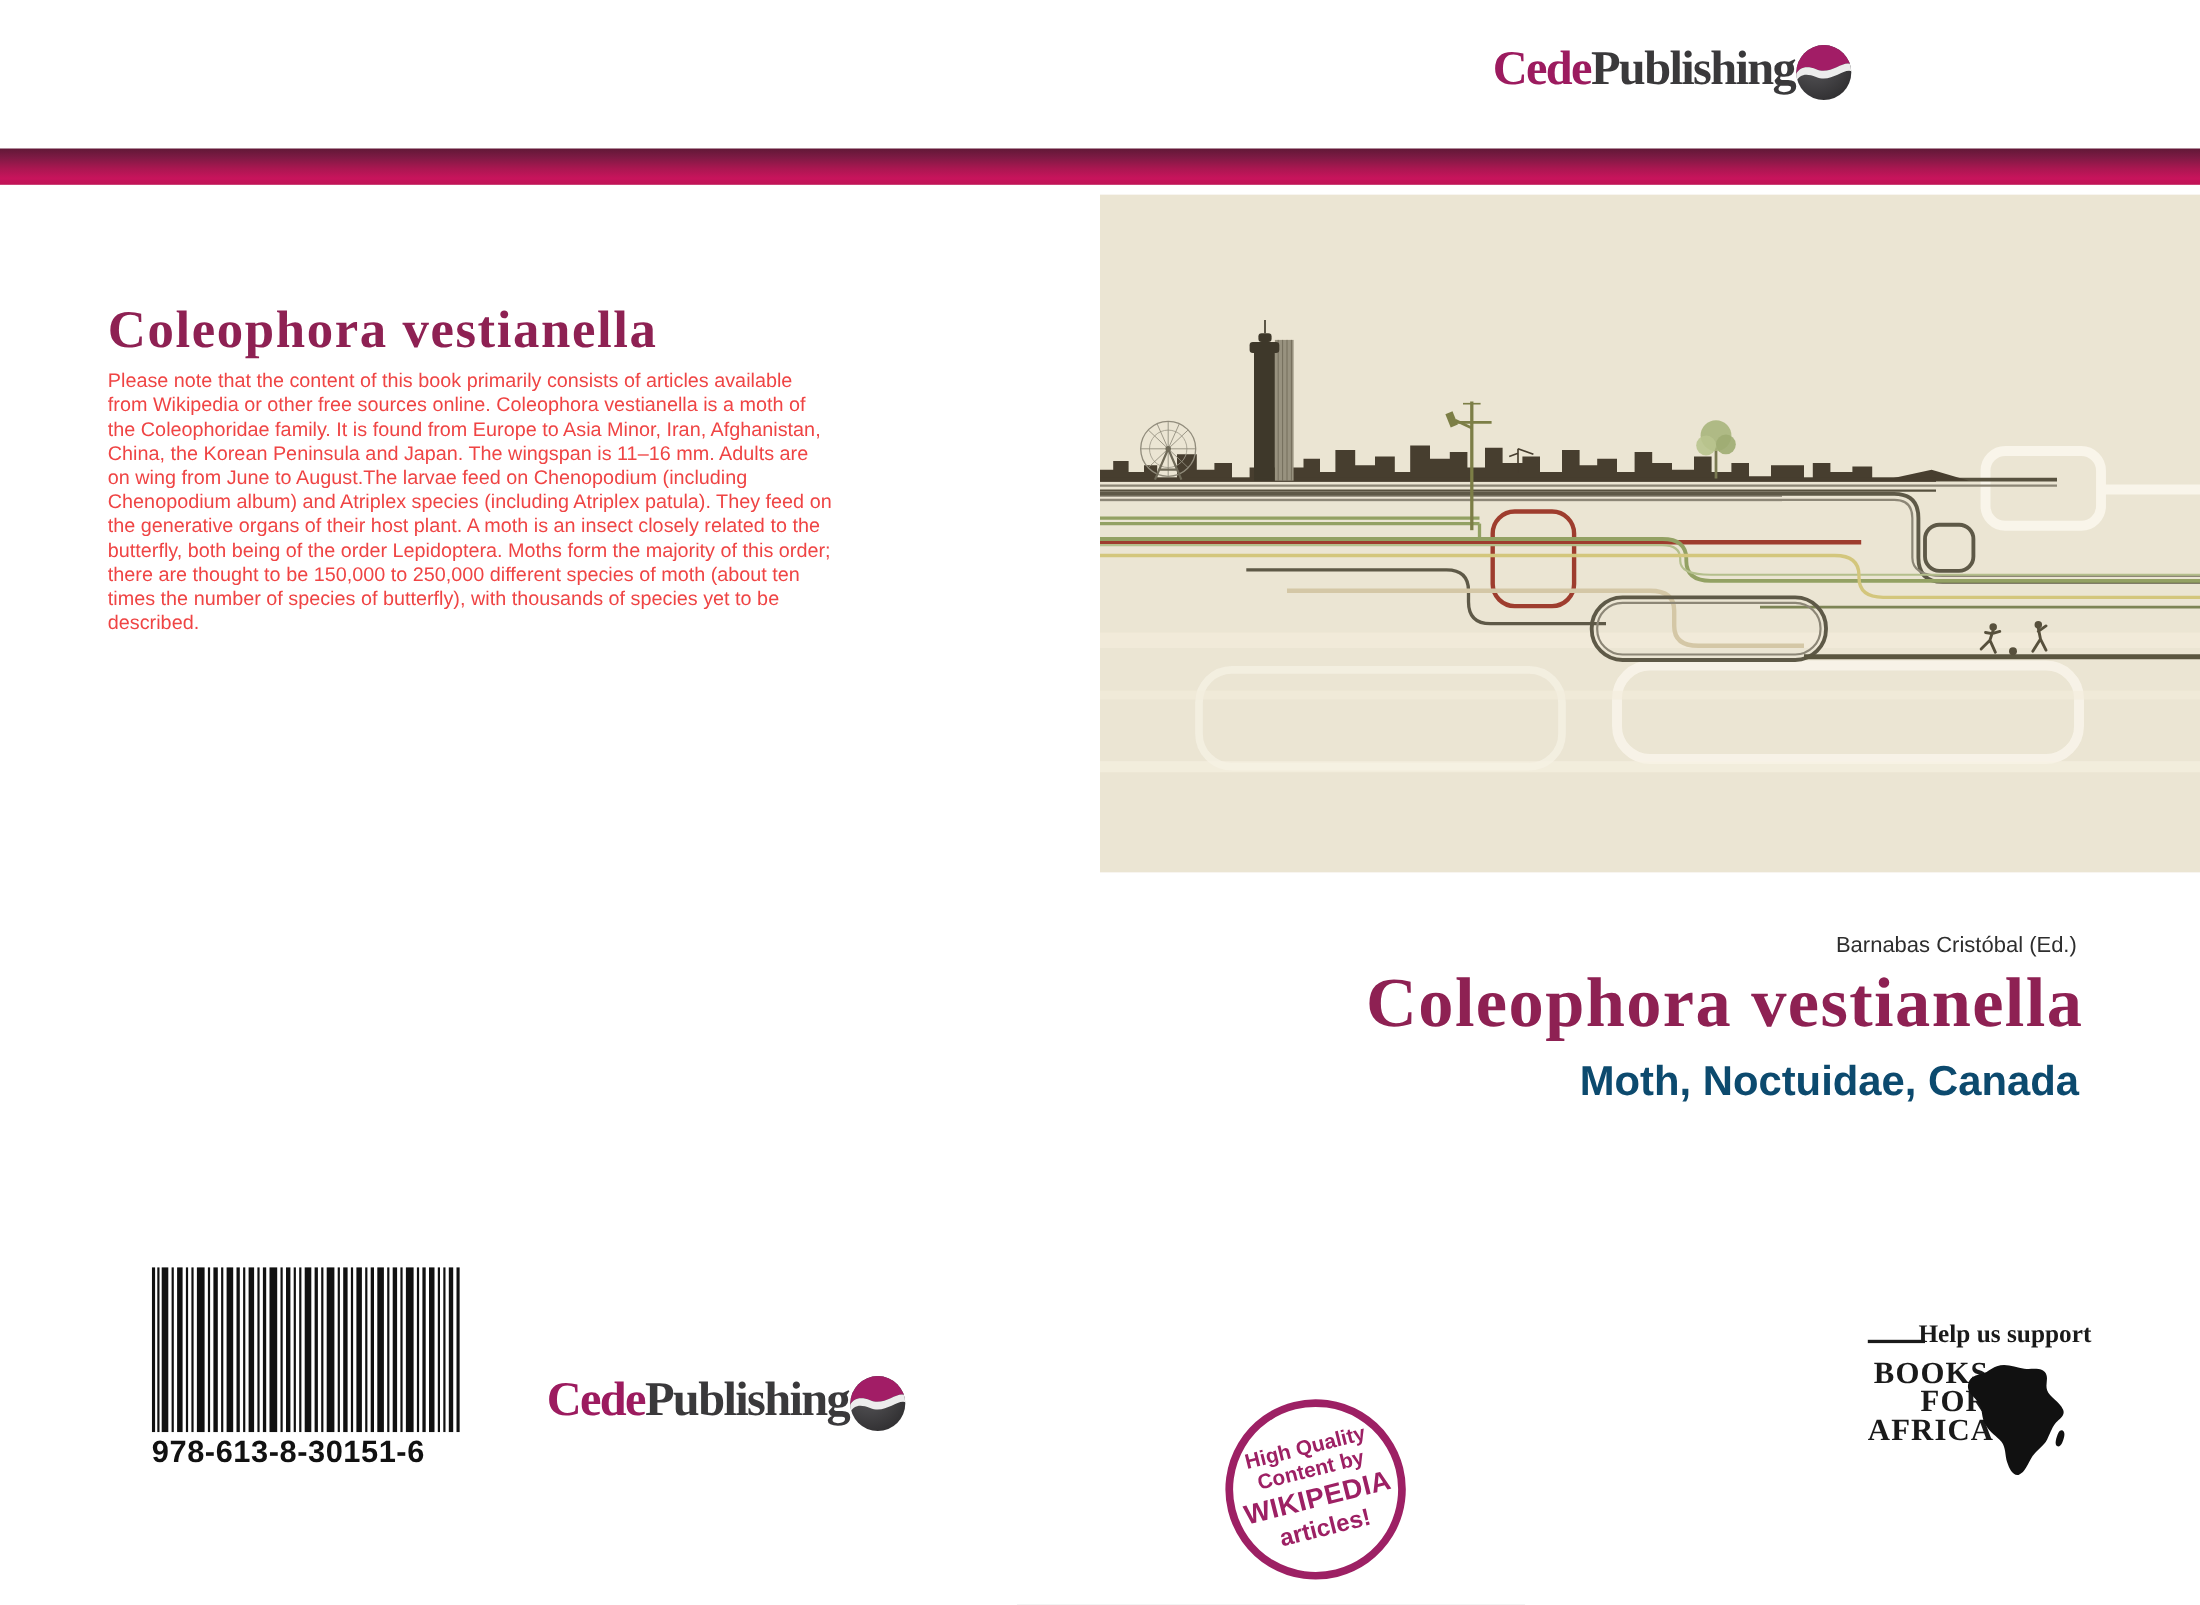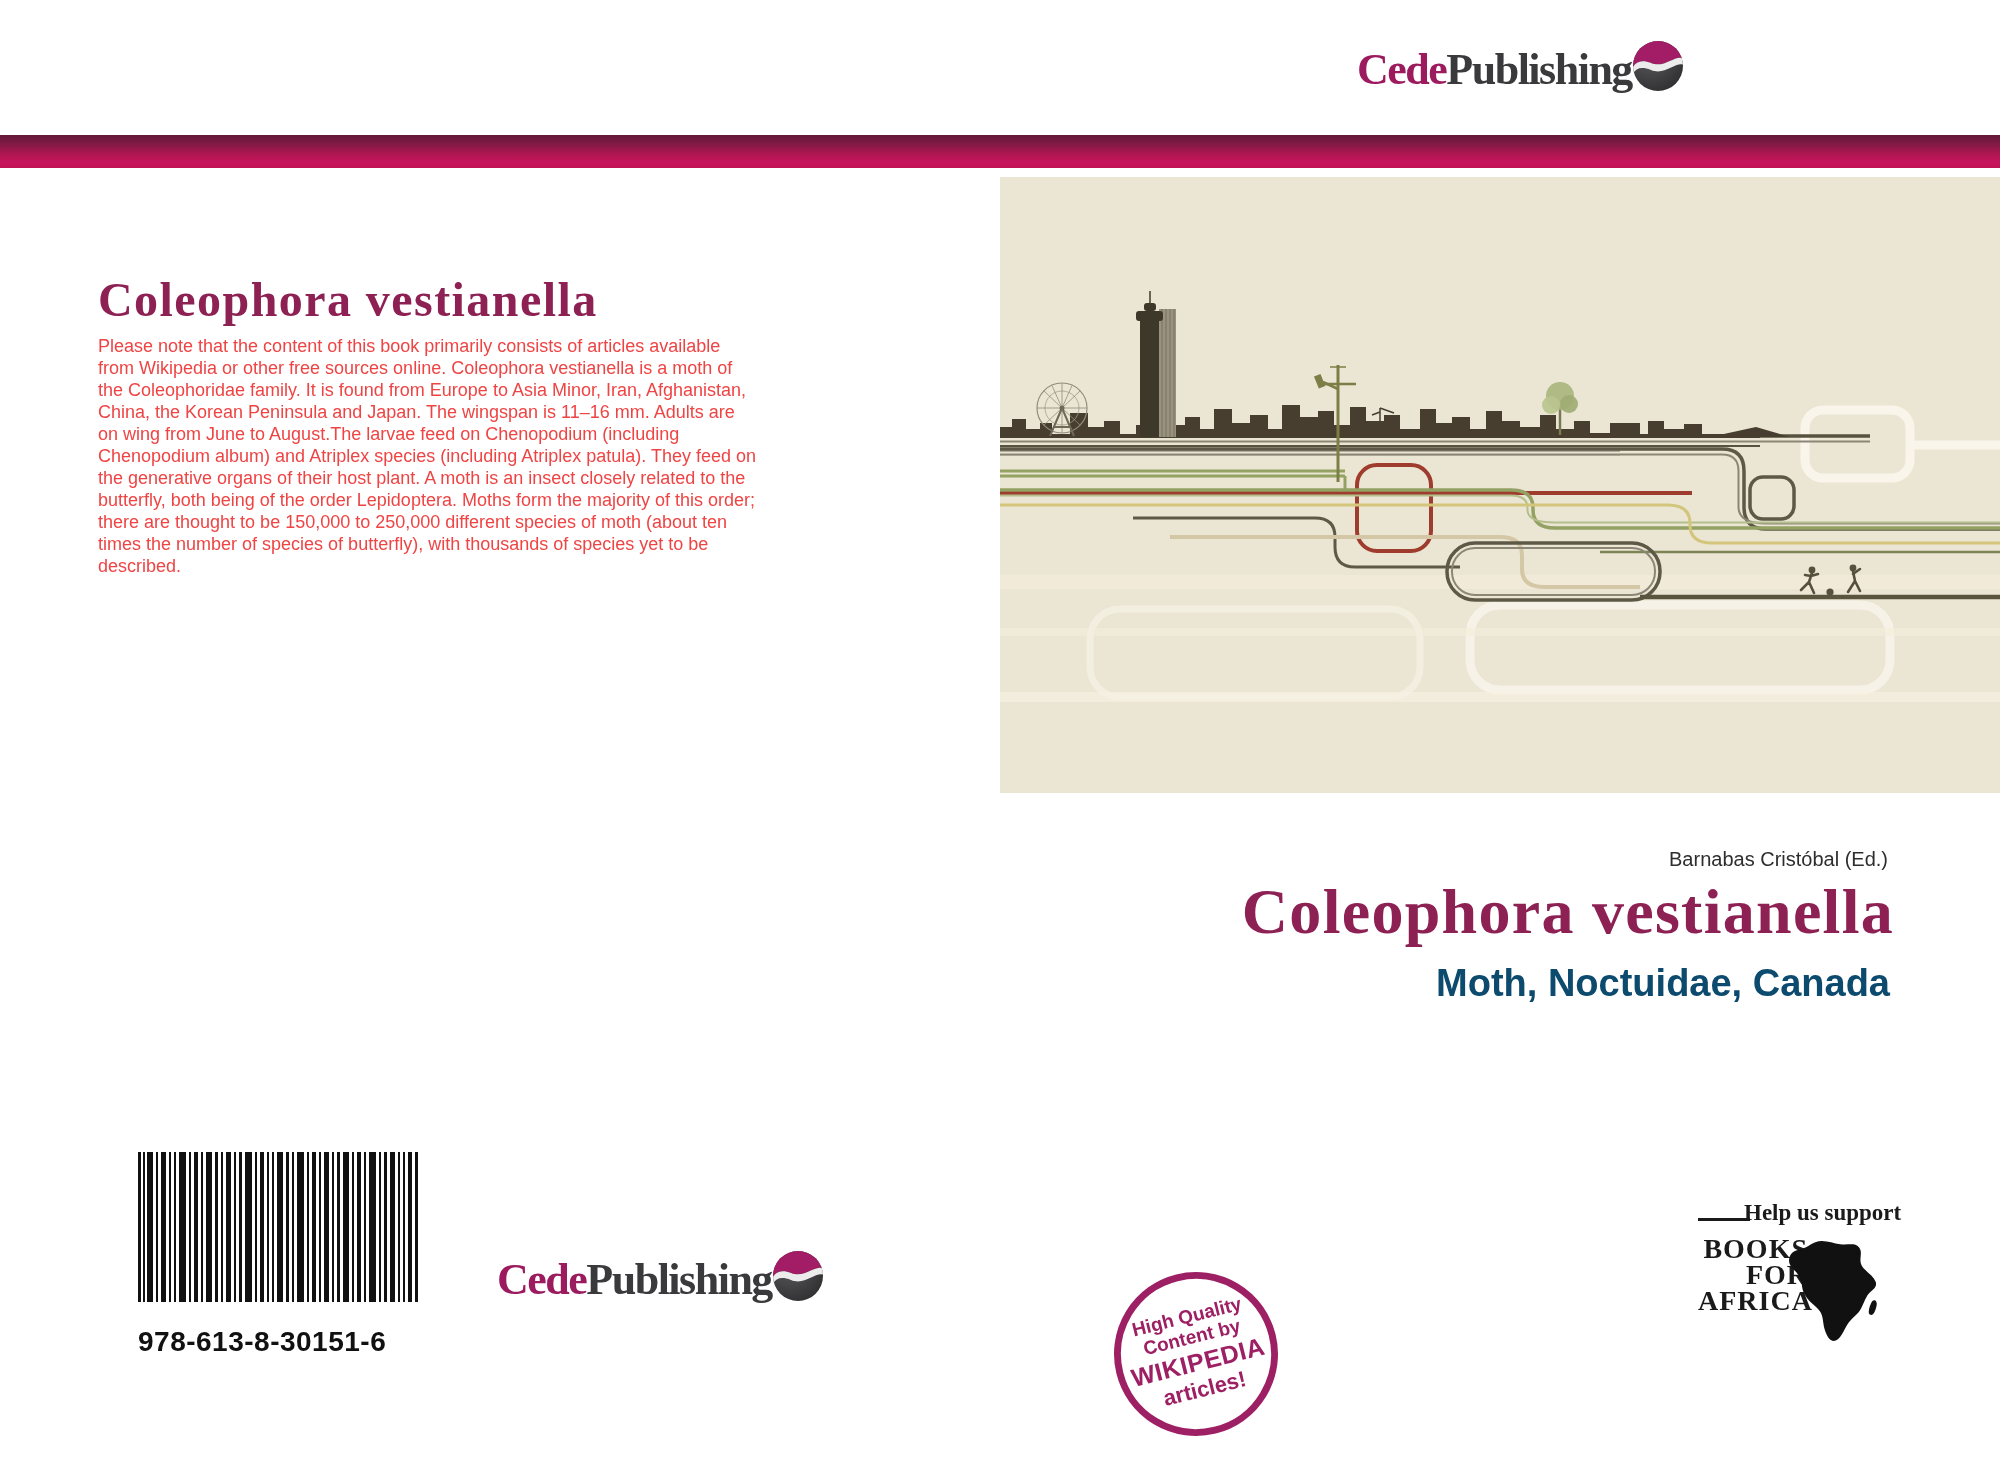--- a/index.html
+++ b/index.html
@@ -1,21 +1,21 @@
 <!DOCTYPE html>
 <html><head>
 <meta charset="utf-8">
 <style>
   html,body{margin:0;padding:0;background:#888;}
   .page{
     position:relative;width:2000px;height:1459px;background:#ffffff;
     overflow:hidden;font-family:"Liberation Sans",sans-serif;
   }
   
-  .pub-logo{position:absolute;display:flex;align-items:flex-end;gap:0;}
+  .pub-logo{position:absolute;display:flex;align-items:flex-start;gap:0;}
   .pub-logo.header{top:40px;left:1357px;}
   .pub-logo.footer{top:1250px;left:497px;}
   .pub-logo .wordmark{
     font-family:"Liberation Serif",serif;font-weight:bold;font-size:44px;
     letter-spacing:-1.5px;white-space:nowrap;line-height:1;
   }
   .pub-logo .wordmark .p1{color:#9c1b5f;}
   .pub-logo .wordmark .p2{color:#3a393b;}
   .pub-logo .globe{width:52px;height:52px;display:block;}
   
@@ -49,21 +49,21 @@
     font-size:64px;letter-spacing:0.02em;color:#8e2153;white-space:nowrap;line-height:1;
   }
   .front-subtitle{
     position:absolute;right:110px;top:962px;
     font-size:38px;font-weight:bold;color:#0c4a6e;white-space:nowrap;
   }
   
   .barcode-block{position:absolute;left:138px;top:1152px;width:280px;}
   .barcode-block svg{display:block;}
   .isbn-text{
-    margin-top:24px;text-align:left;font-size:28px;font-weight:bold;color:#111;
+    margin-top:2px;text-align:left;font-size:28px;font-weight:bold;color:#111;
     letter-spacing:0.5px;white-space:nowrap;
   }
   
   .stamp{
     position:absolute;left:1114px;top:1272px;width:164px;height:164px;
     border:7px solid #9d2064;border-radius:50%;box-sizing:border-box;
     transform:rotate(-14deg);
     display:flex;flex-direction:column;justify-content:center;align-items:center;
     color:#9d2064;text-align:center;background:transparent;
   }

